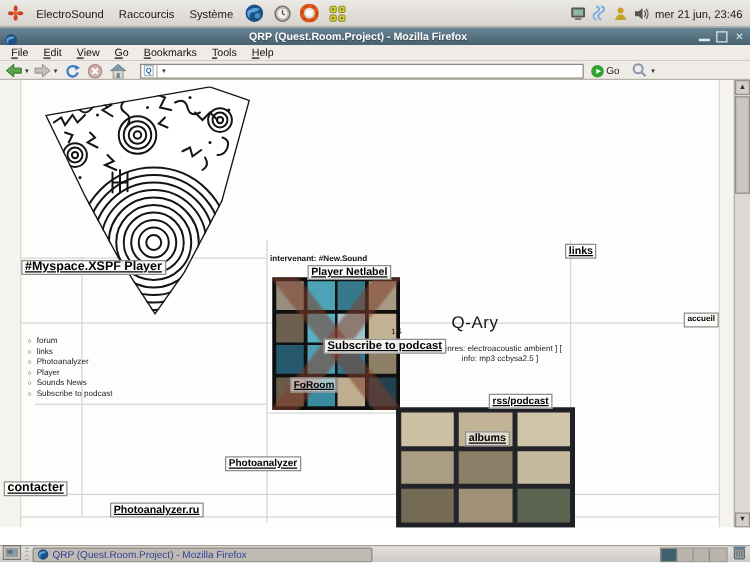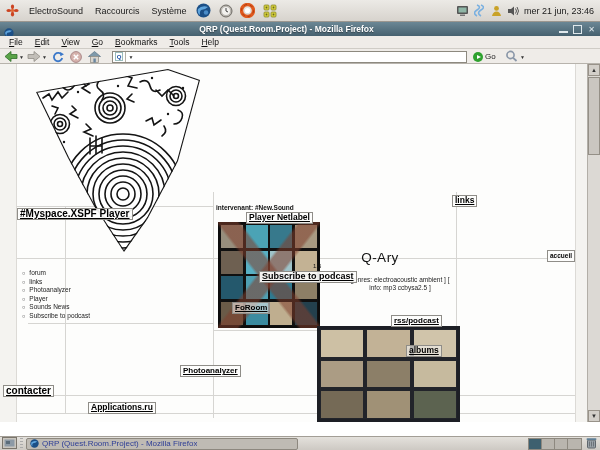--- a/index.html
+++ b/index.html
@@ -401,24 +401,24 @@
 
     <span class="qary">Q-Ary</span>
     <div class="genres">
       <div>genres: electroacoustic ambient ] [</div>
       <div>info: mp3 ccbysa2.5 ]</div>
     </div>
 
     <span class="boxlink" style="left:452px;top:131px;font-size:8.5px">links</span>
     <span class="boxlink" style="left:547px;top:186px;font-size:6.5px;text-decoration:none">accueil</span>
     <span class="boxlink" style="left:391px;top:251px;font-size:8px">rss/podcast</span>
-    <span class="boxlink overlay-link" style="left:406px;top:281px;font-size:8.5px">albums</span>
+    <span class="boxlink overlay-link" style="left:372px;top:281px;font-size:8.5px">albums</span>
     <span class="boxlink" style="left:180px;top:301px;font-size:8px">Photoanalyzer</span>
     <span class="boxlink" style="left:3px;top:321px">contacter</span>
-    <span class="boxlink" style="left:88px;top:338px;font-size:8.5px">Applications.ru</span>
+    <span class="boxlink" style="left:88px;top:338px;font-size:8.5px">Photoanalyzer.ru</span>
 
     <div class="scrollbar">
       <div class="sb-arrow" style="top:0">▲</div>
       <div class="sb-thumb"></div>
       <div class="sb-arrow" style="bottom:0">▼</div>
     </div>
   </div>
 
 
   <div class="taskbar">

